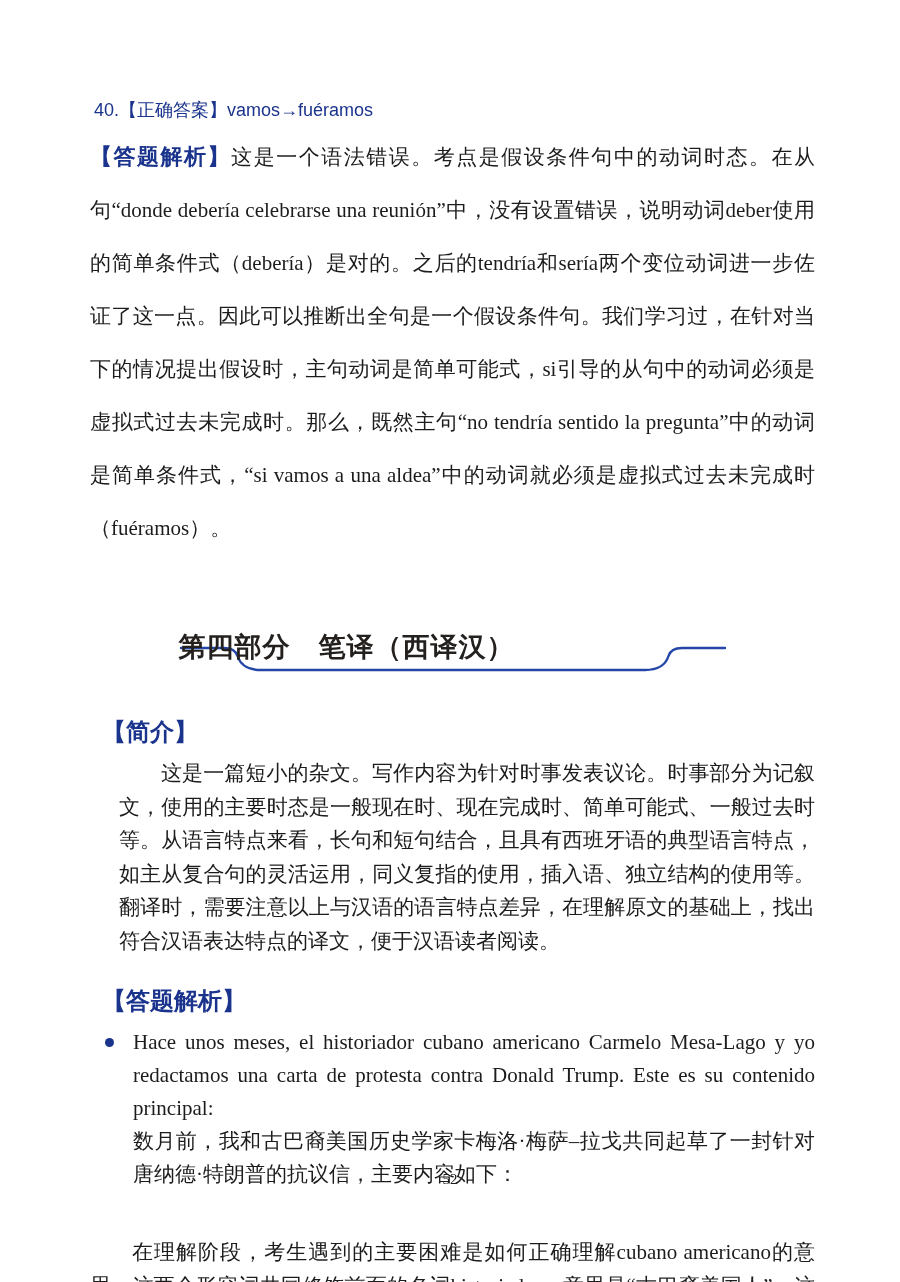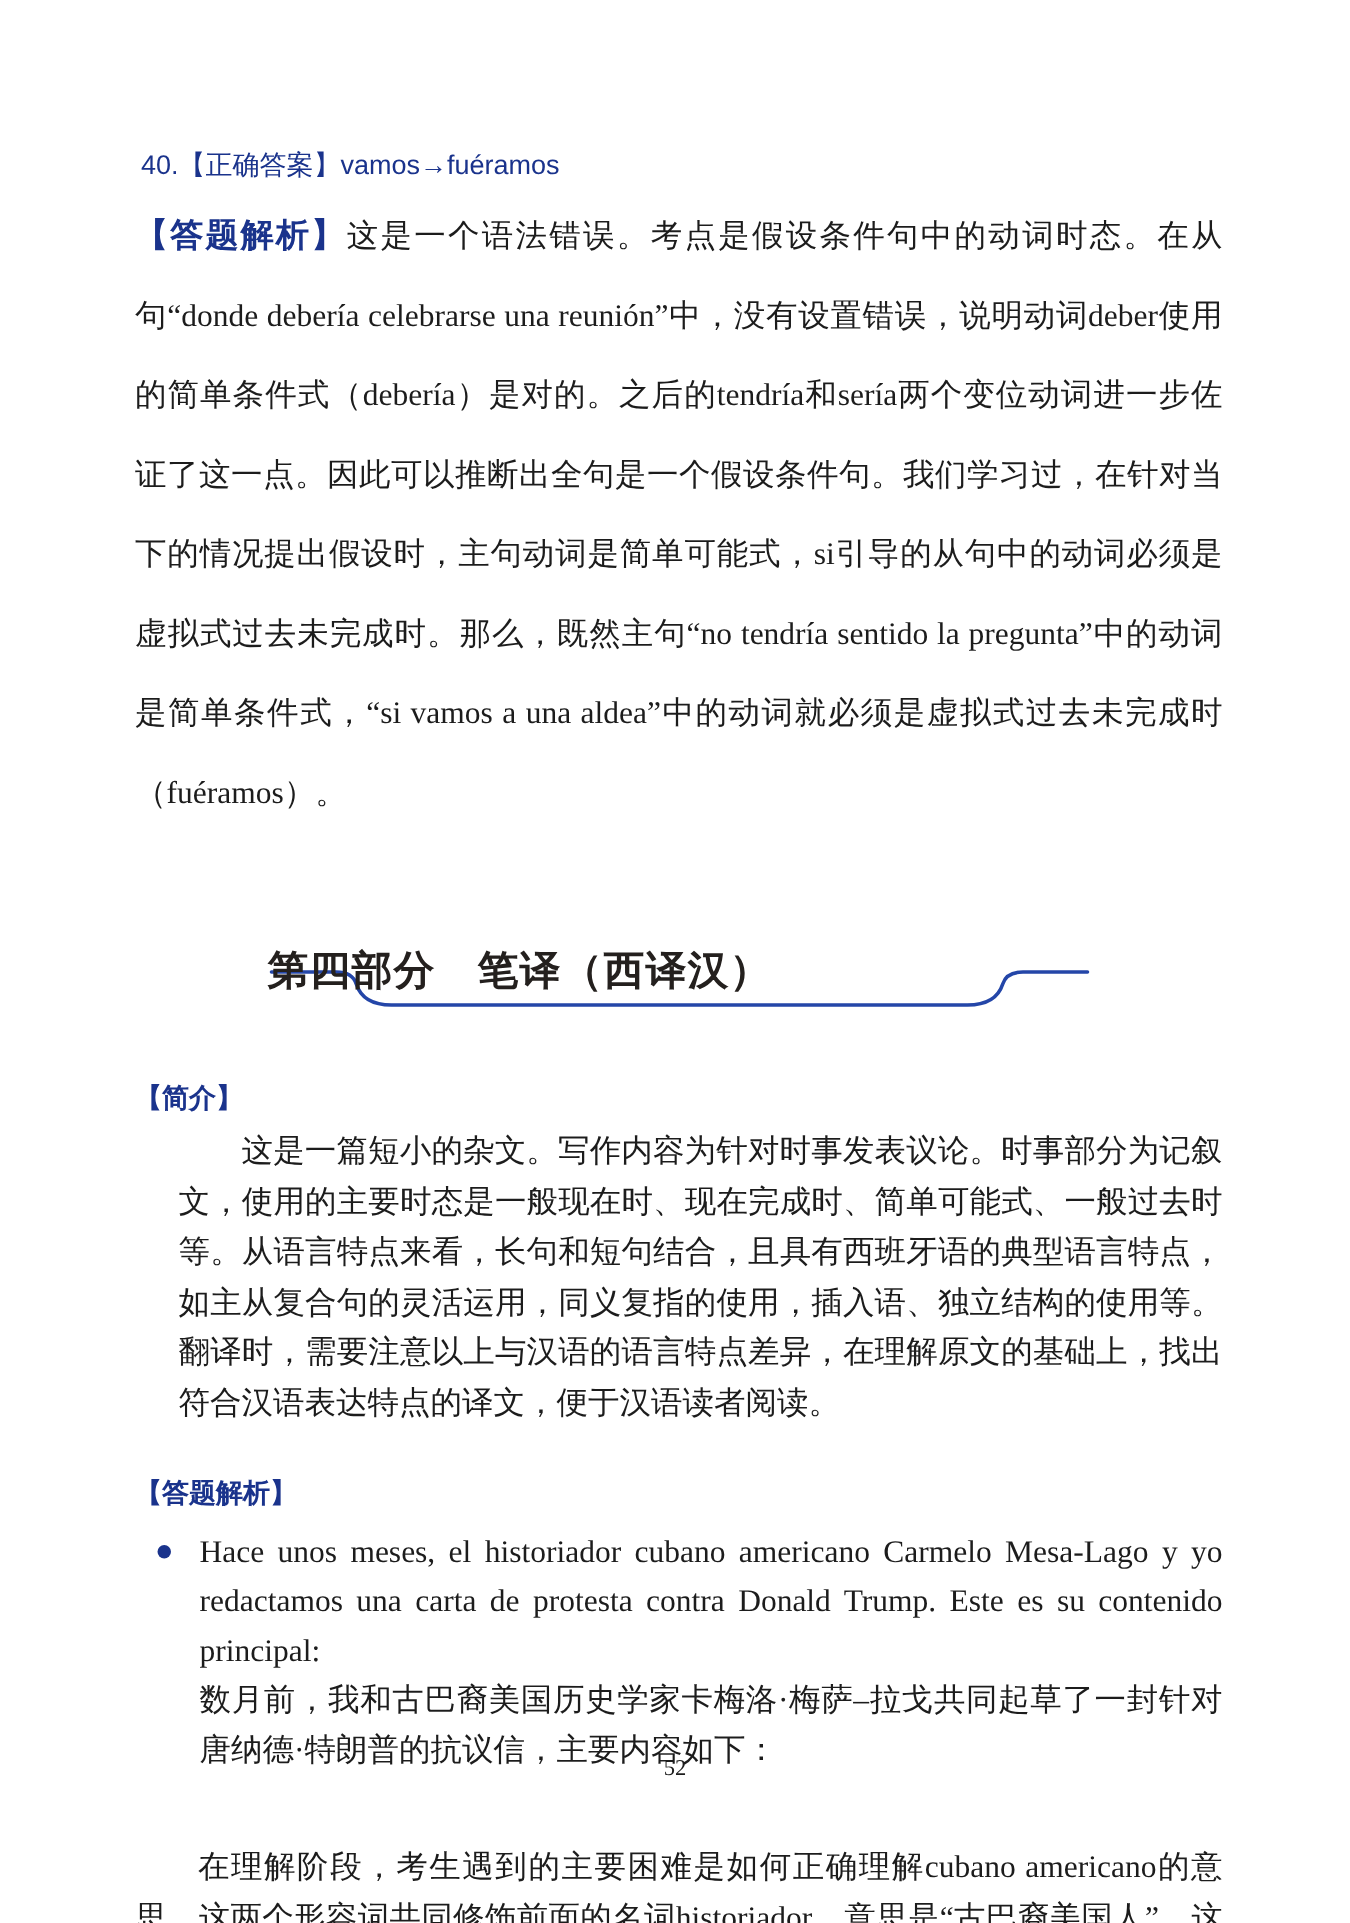--- a/index.html
+++ b/index.html
@@ -39,24 +39,24 @@
   }
   .lh-wide{line-height:53px;}
   .lh-normal{line-height:33.5px;}
   .inline-label{
     font-family:var(--sans-stack);
     font-weight:600;
     color:var(--heading-blue);
     font-size:22px;
   }
   .block-label{
-    margin:0;
+    margin:12px;
     font-family:var(--sans-stack);
     font-weight:600;
-    font-size:18px;
+    font-size:24px;
     line-height:26px;
     color:var(--heading-blue);
   }
   .intro-label{margin-top:42px;}
   .intro-para{margin-top:6px;margin-left:29px;}
   .analysis-label{margin-top:30px;}
 
   .section-header{
     position:relative;
     width:548px;

